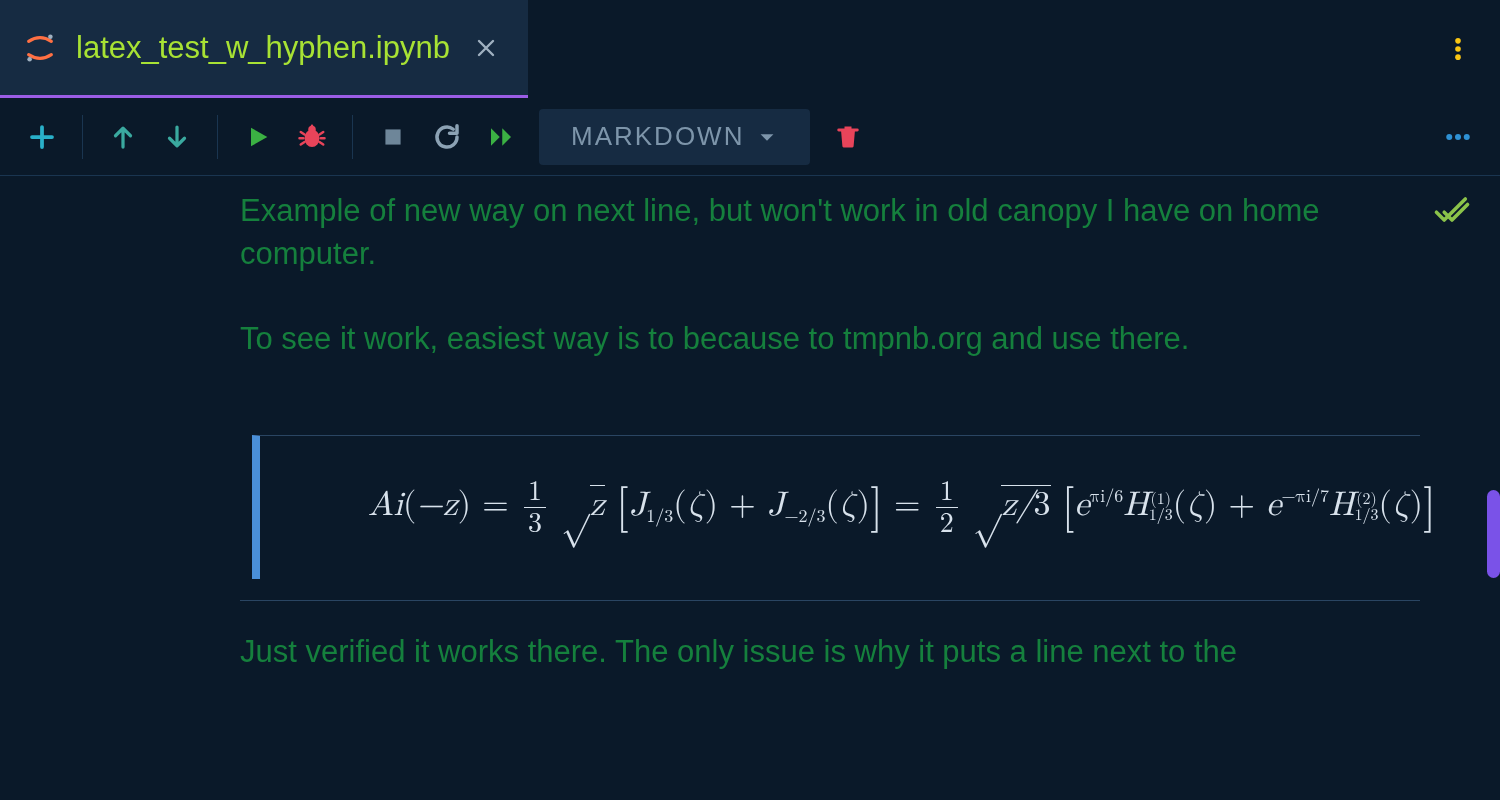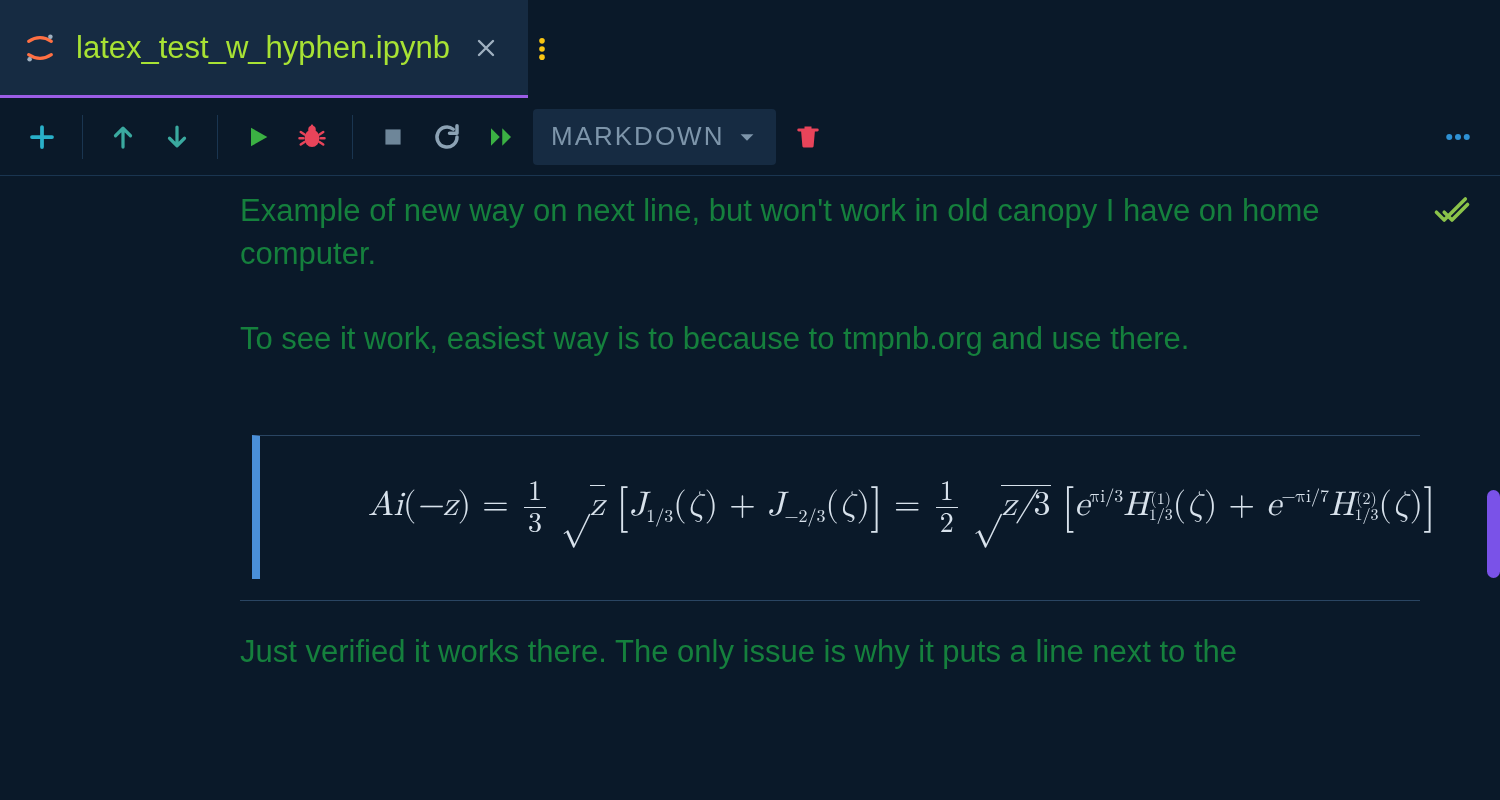--- a/index.html
+++ b/index.html
@@ -12,20 +12,21 @@
       overflow: hidden;
       position: relative;
     }
 
     
     .tab-bar {
       display: flex;
       align-items: center;
       height: 98px;
       background: #0a1929;
+      justify-content: space-between;
     }
     .tab {
       display: flex;
       align-items: center;
       gap: 18px;
       background: #162b42;
       height: 98px;
       padding: 0 32px 0 22px;
       border-bottom: 3px solid #9b5de5;
     }
@@ -79,23 +80,23 @@
       height: 44px;
       background: #1a3550;
       margin: 0 10px;
     }
     .cell-type-select {
       display: flex;
       align-items: center;
       gap: 12px;
       background: #162b42;
       height: 56px;
-      padding: 0 18px;
+      padding: 0 32px;
       border-radius: 4px;
-      margin: 0 2px;
+      margin: 0 8px;
       cursor: pointer;
     }
     .cell-type-label {
       color: #7d95aa;
       font-size: 26px;
       letter-spacing: 2px;
       font-weight: 500;
     }
     .toolbar-spacer { flex: 1; }
 
@@ -293,21 +294,21 @@
           <span>Ai</span><span class="rm">(</span>−<span>z</span><span class="rm">)</span>
           <span class="rm"> = </span>
           <span class="frac"><span class="frac-num">1</span><span class="frac-den">3</span></span>
           <span class="sqrt">√</span><span style="border-top:1.5px solid #d8e2ec; padding-top:2px;">z</span>
           <span class="big">[</span><span>J</span><span class="sub">1/3</span><span class="rm">(</span><span>ζ</span><span class="rm">)</span>
           <span class="rm"> + </span>
           <span>J</span><span class="sub">−2/3</span><span class="rm">(</span><span>ζ</span><span class="rm">)</span><span class="big">]</span>
           <span class="rm"> = </span>
           <span class="frac"><span class="frac-num">1</span><span class="frac-den">2</span></span>
           <span class="sqrt">√</span><span style="border-top:1.5px solid #d8e2ec; padding-top:2px;">z/<span class="rm">3</span></span>
-          <span class="big">[</span><span>e</span><span class="sup">πi/3</span><span>H</span><span class="supsub">
+          <span class="big">[</span><span>e</span><span class="sup">πi/6</span><span>H</span><span class="supsub">
               <span class="top">(1)</span>
               <span class="bot">1/3</span>
             </span><span class="rm">(</span><span>ζ</span><span class="rm">)</span>
           <span class="rm"> + </span>
           <span>e</span><span class="sup">−πi/7</span><span>H</span><span class="supsub">
               <span class="top">(2)</span>
               <span class="bot">1/3</span>
             </span><span class="rm">(</span><span>ζ</span><span class="rm">)</span><span class="big">]</span>
         </div>
       </div>

